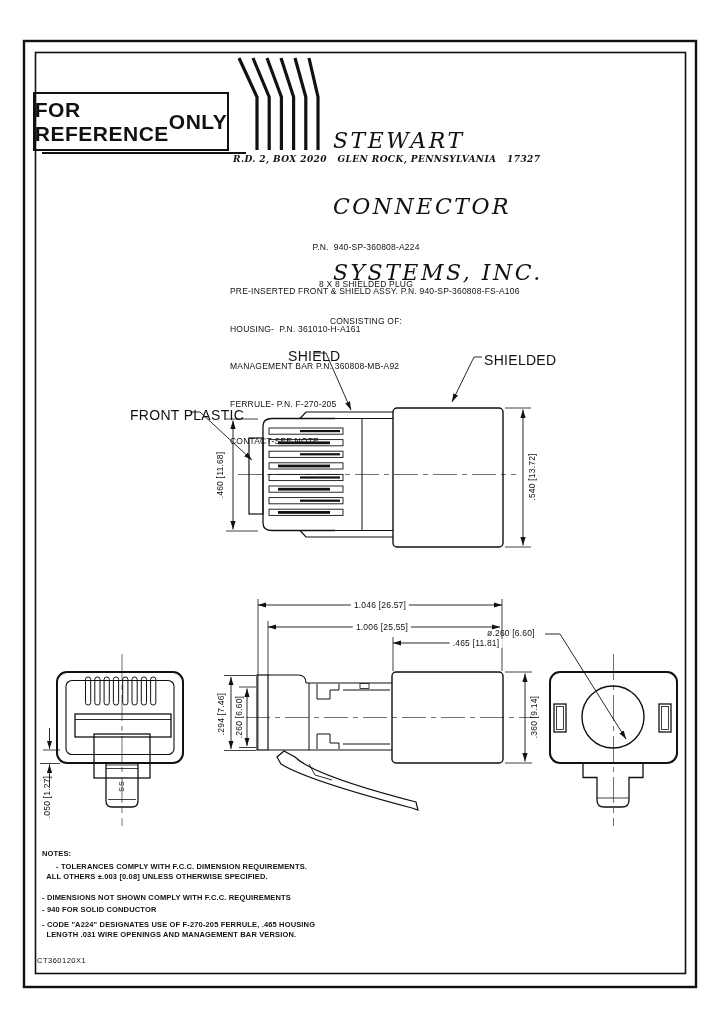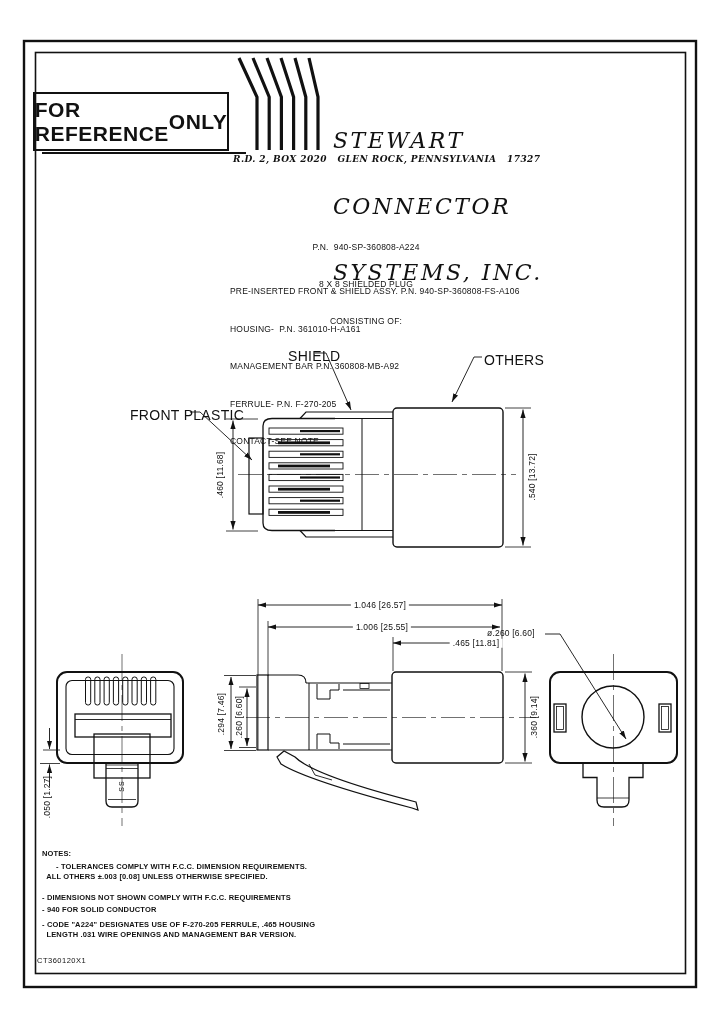--- a/index.html
+++ b/index.html
@@ -209,21 +209,21 @@
   <div class="t complist">
     <div>PRE-INSERTED FRONT &amp; SHIELD ASSY. P.N. 940-SP-360808-FS-A106</div>
     <div>HOUSING-  P.N. 361010-H-A161</div>
     <div>MANAGEMENT BAR P.N. 360808-MB-A92</div>
     <div>FERRULE- P.N. F-270-205</div>
     <div>CONTACT-SEE NOTE</div>
   </div>
 
   <div class="t callout" style="left:130px;top:408px;">FRONT PLASTIC</div>
   <div class="t callout" style="left:288px;top:349px;">SHIELD</div>
-  <div class="t callout" style="left:484px;top:353px;">OTHERS</div>
+  <div class="t callout" style="left:484px;top:353px;">SHIELDED</div>
 
   <div class="t dim vdim" style="left:220px;top:475px;">.460 [11.68]</div>
   <div class="t dim vdim" style="left:532px;top:477px;">.540 [13.72]</div>
 
   <div class="t dim hdim" style="left:380px;top:605px;">1.046 [26.57]</div>
   <div class="t dim hdim" style="left:382px;top:627px;">1.006 [25.55]</div>
   <div class="t dim hdim" style="left:447px;top:643px;margin-left:29px;">.465 [11.81]</div>
   <div class="t dim" style="left:487px;top:629px;">ø.260 [6.60]</div>
 
   <div class="t dim vdim" style="left:221px;top:714px;">.294 [7.46]</div>

